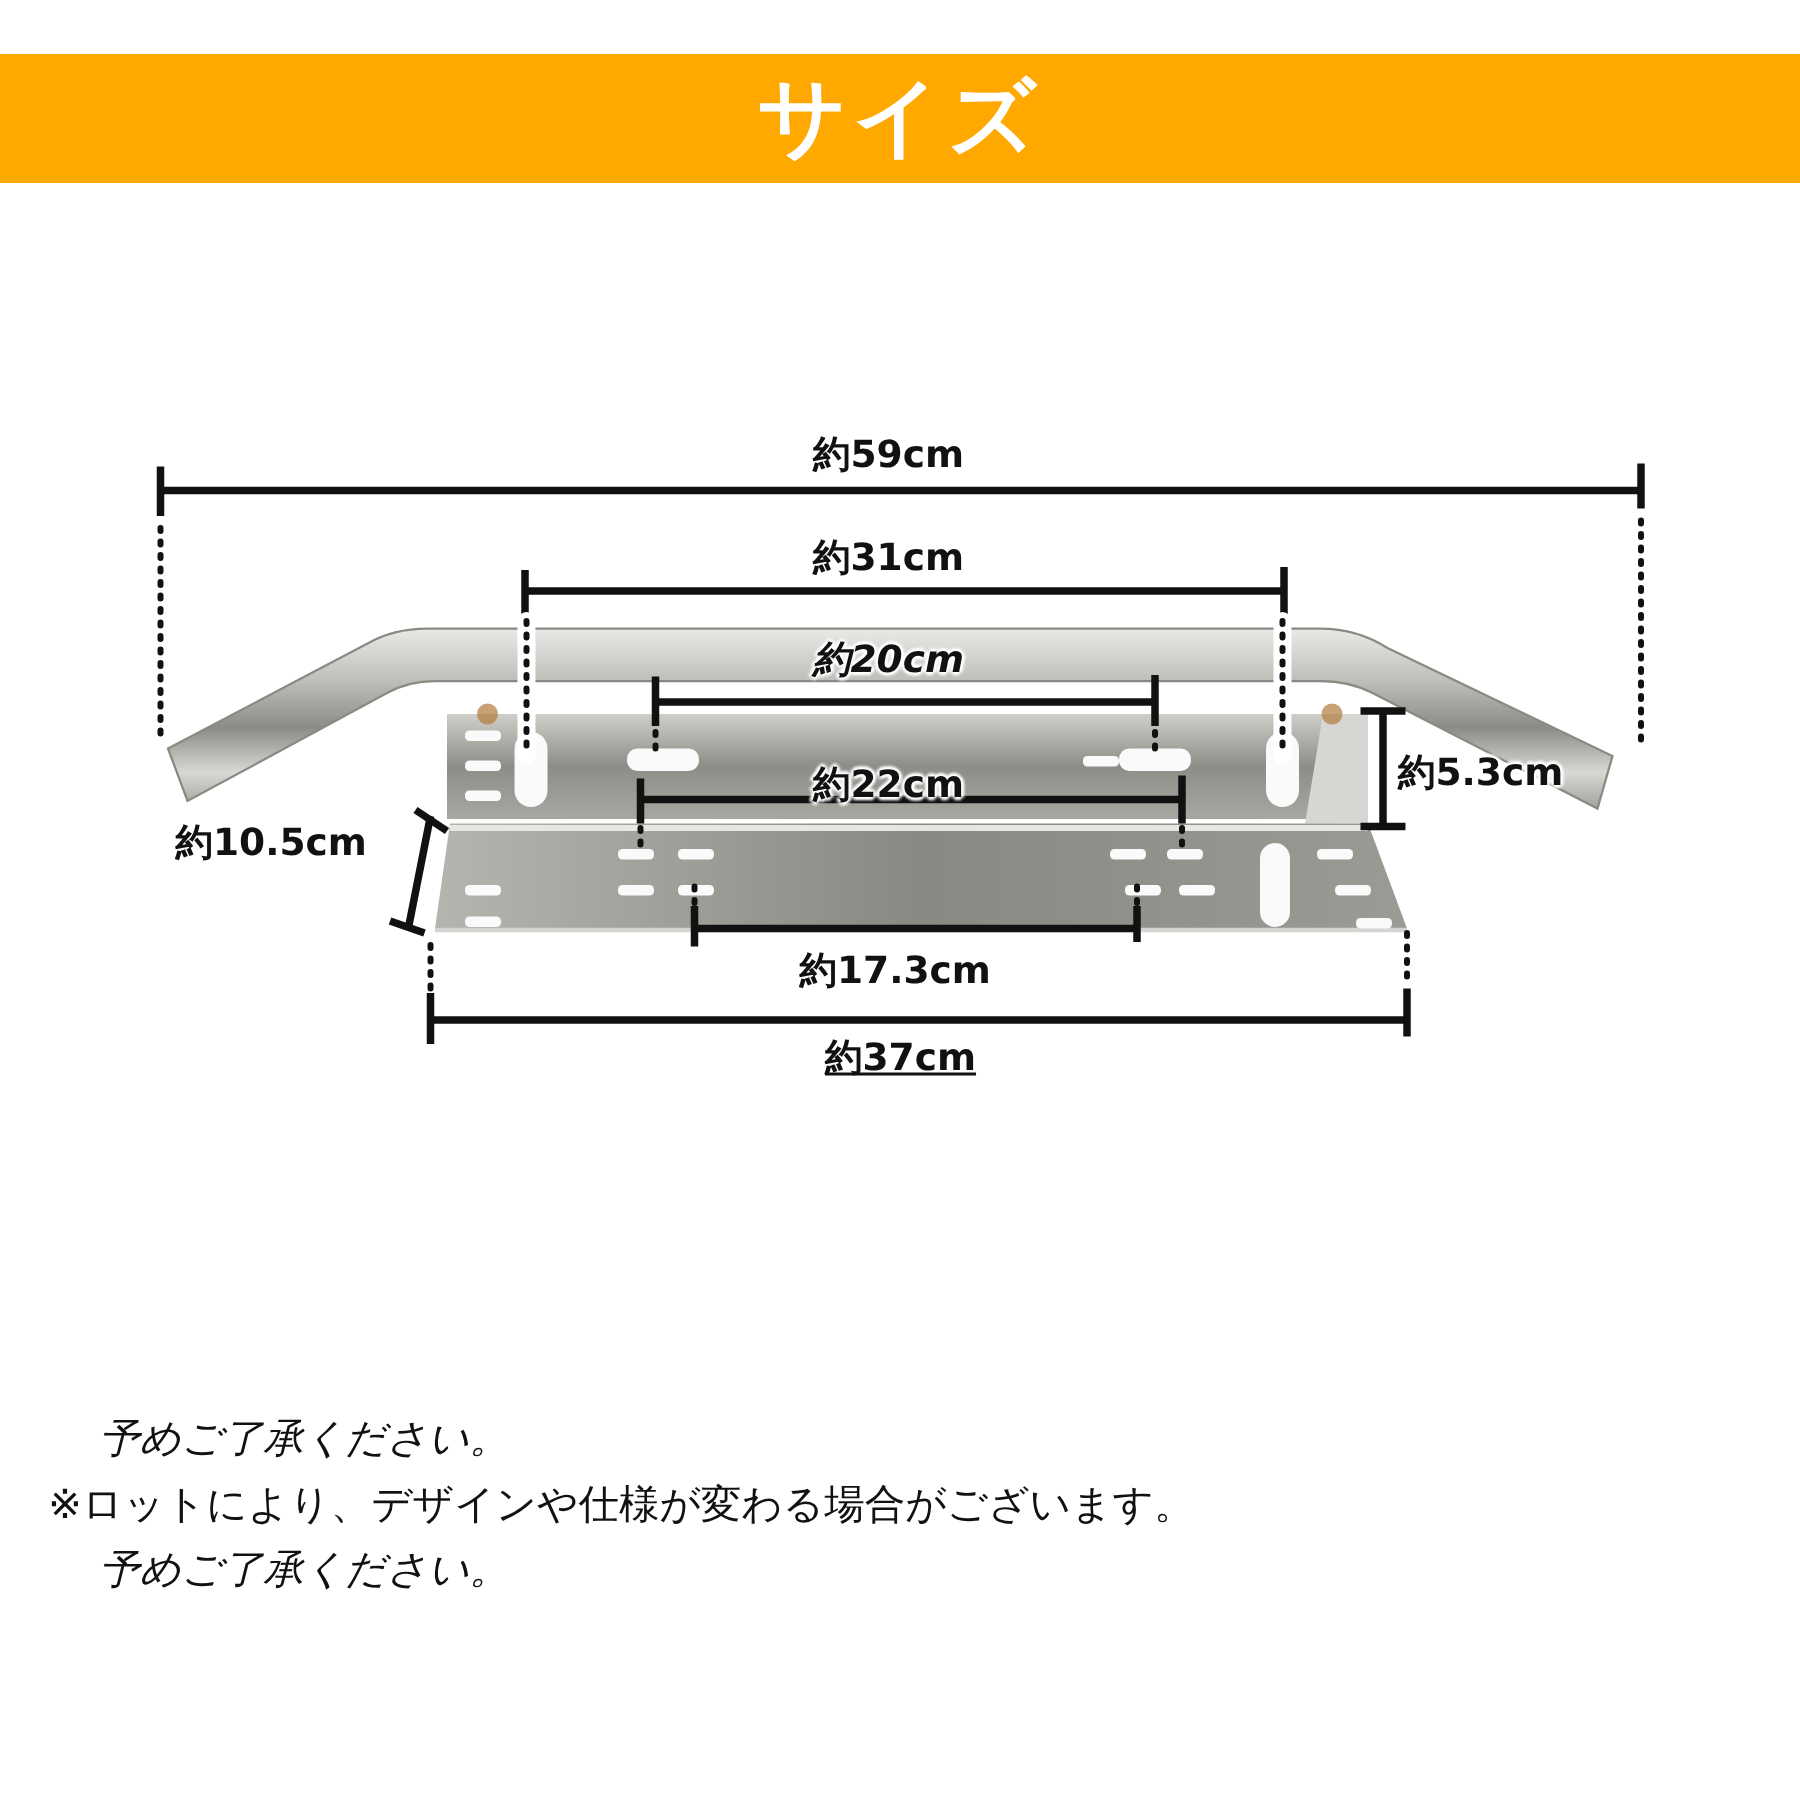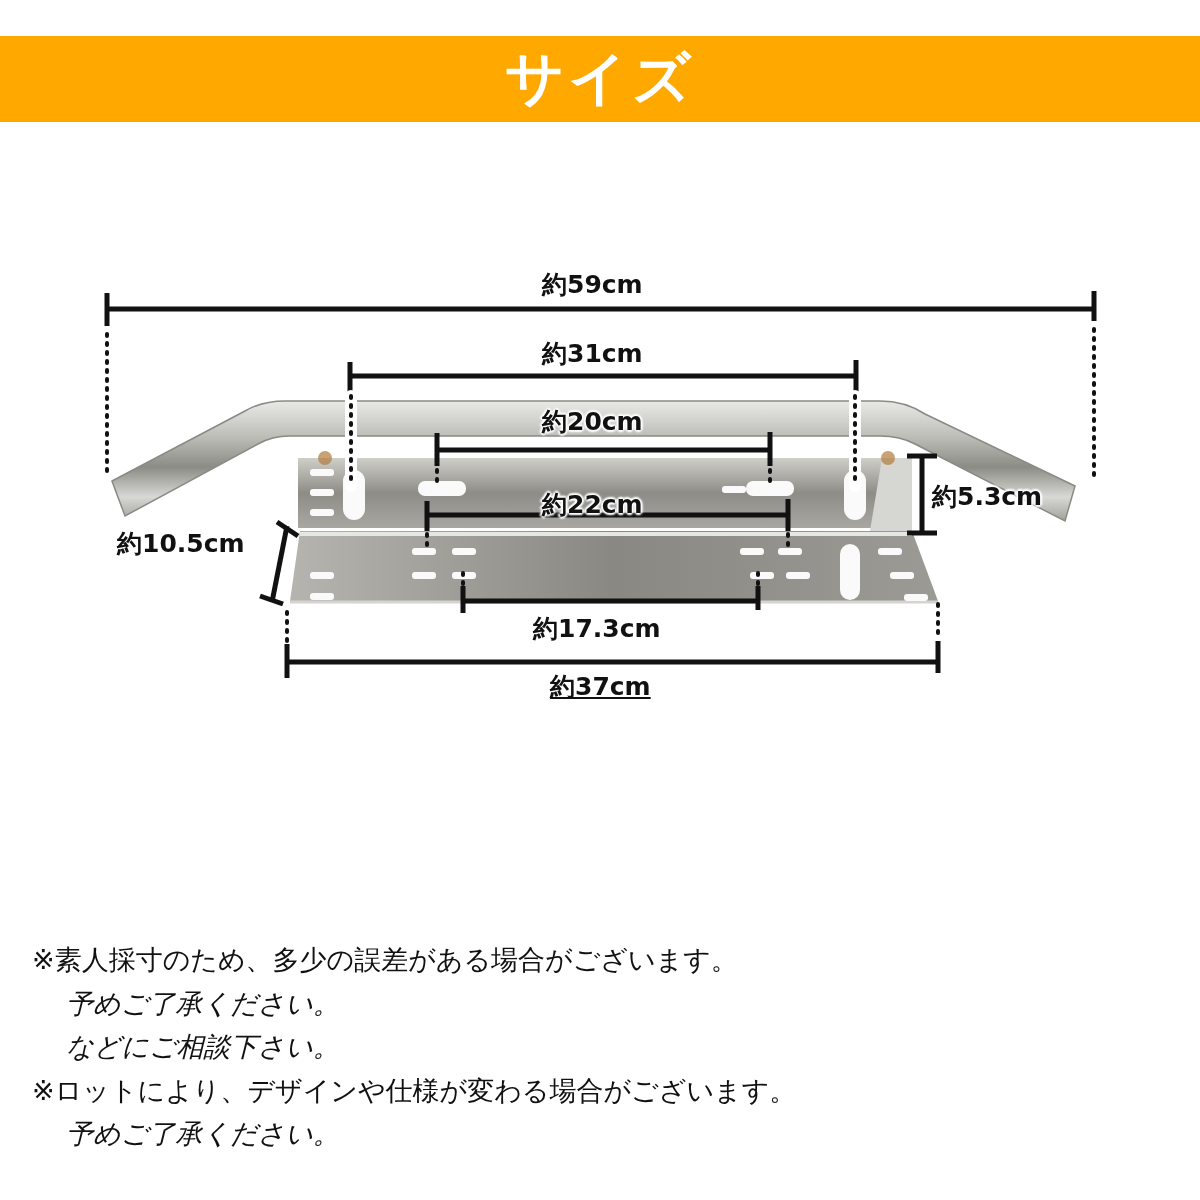--- a/index.html
+++ b/index.html
@@ -9,21 +9,21 @@
   .header {
     position: absolute; left: 0; top: 0; width: 1200px; height: 86px;
     background: #FFA800;
     display: flex; align-items: center; justify-content: center; margin-top: 36px;
   }
   .header-title {
     color: #ffffff; font-size: 58px; font-weight: bold; letter-spacing: 4px;
     font-family: "DejaVu Sans", sans-serif;
   }
 
-  .diagram { position: absolute; left: 0; top: 82px; width: 976px; height: 840px; }
+  .diagram { position: absolute; left: 0; top: 100px; width: 976px; height: 840px; }
   .diagram svg { position: absolute; left: 0; top: 0; }
 
   .dim-label {
     position: absolute; font-weight: bold; font-size: 25px; color: #111;
     font-family: "DejaVu Sans", sans-serif; white-space: nowrap;
     text-shadow: 0 0 3px #fff, 0 0 3px #fff, 2px 0 2px #fff, -2px 0 2px #fff, 0 2px 2px #fff, 0 -2px 2px #fff;
   }
 
   .notes {
     position: absolute; left: 32px; top: 938px; width: 1150px;
@@ -156,27 +156,25 @@
       <line x1="770" y1="474" x2="770" y2="488"></line>
       <line x1="427" y1="538" x2="427" y2="552"></line>
       <line x1="788" y1="538" x2="788" y2="552"></line>
       <line x1="463" y1="577" x2="463" y2="588"></line>
       <line x1="758" y1="577" x2="758" y2="588"></line>
     </g>
   </svg>
 
   <span class="dim-label" style="left:542px; top:186px;">約59cm</span>
   <span class="dim-label" style="left:542px; top:255px;text-align:right;">約31cm</span>
-  <span class="dim-label" style="left:542px; top:323px;">約20cm</span>
+  <span class="dim-label" style="left:542px; top:323px;font-style:italic;">約20cm</span>
   <span class="dim-label" style="left:542px; top:390px;margin-top:16px;">約22cm</span>
   <span class="dim-label" style="left:533px; top:530px;">約17.3cm</span>
   <span class="dim-label" style="left:550px; top:588px;text-decoration:underline;">約37cm</span>
   <span class="dim-label" style="left:117px; top:445px;">約10.5cm</span>
   <span class="dim-label" style="left:932px; top:398px;">約5.3cm</span>
 </div>
 
 <div class="notes">
-  <div class="note-line"><span>※</span><span>素人採寸のため、多少の誤差がある場合がございます。</span></div>
   <div class="note-cont">予めご了承ください。</div>
-  <div class="note-cont">などにご相談下さい。</div>
   <div class="note-line"><span>※</span><span>ロットにより、デザインや仕様が変わる場合がございます。</span></div>
   <div class="note-cont">予めご了承ください。</div>
 </div>
 
 </body></html>

